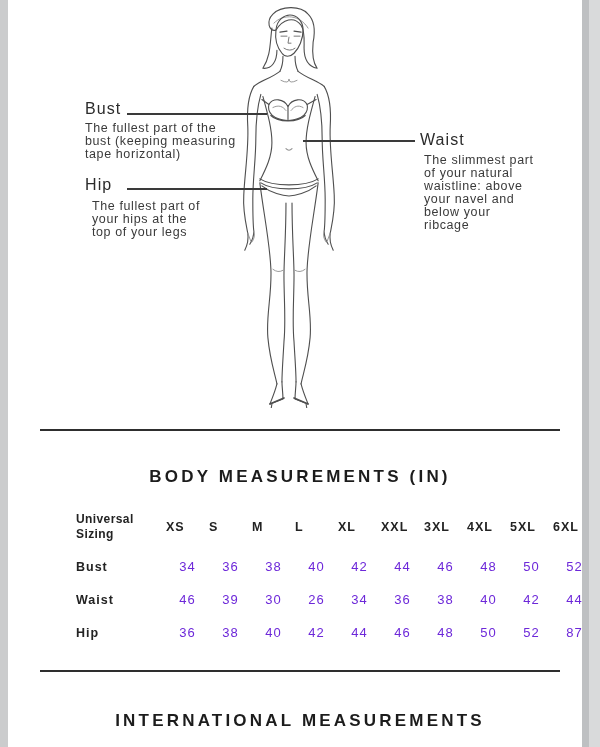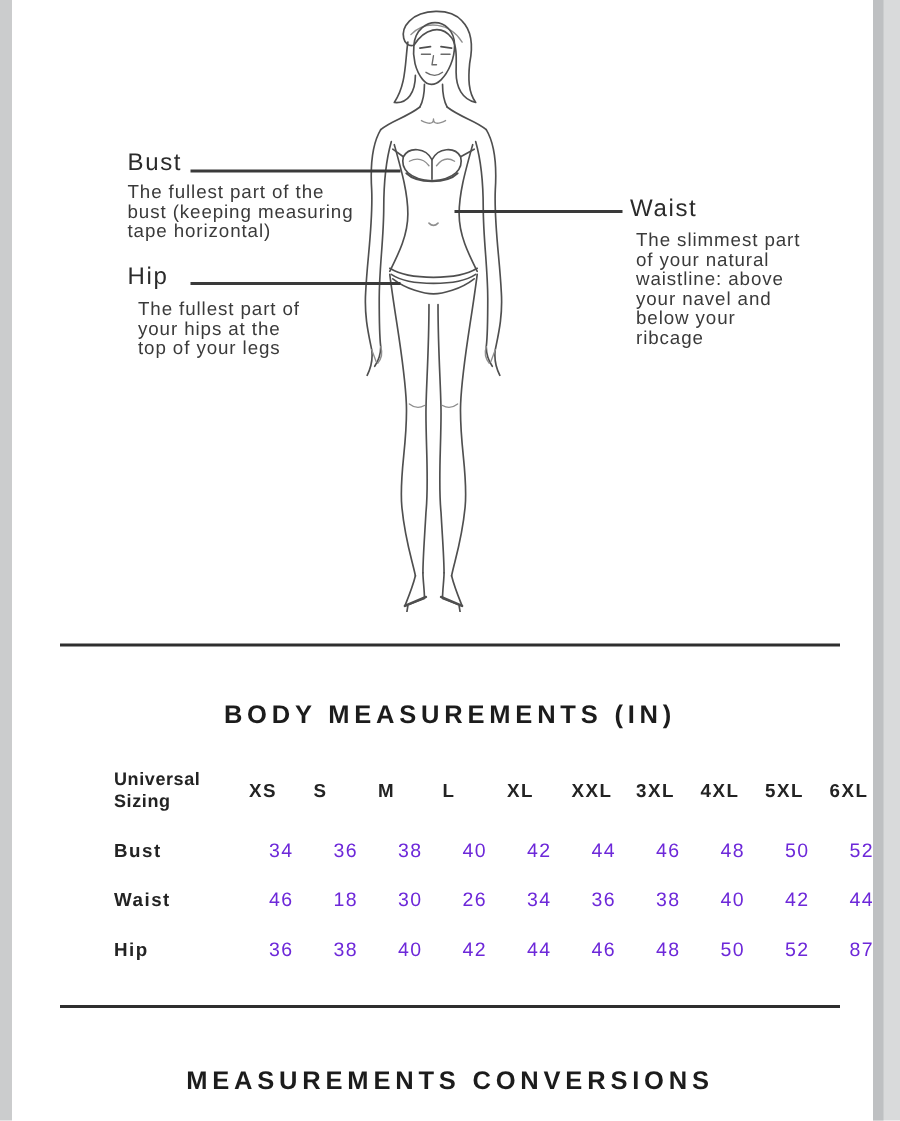--- a/index.html
+++ b/index.html
@@ -178,21 +178,21 @@
         <td>42</td>
         <td>44</td>
         <td>46</td>
         <td>48</td>
         <td>50</td>
         <td>52</td>
       </tr>
       <tr>
         <th>Waist</th>
         <td>46</td>
-        <td>18</td>
+        <td>39</td>
         <td>30</td>
         <td>26</td>
         <td>34</td>
         <td>36</td>
         <td>38</td>
         <td>40</td>
         <td>42</td>
         <td>44</td>
       </tr>
       <tr>
@@ -205,17 +205,17 @@
         <td>46</td>
         <td>48</td>
         <td>50</td>
         <td>52</td>
         <td>87</td>
       </tr>
     </tbody>
 </table>
 
 <div class="divider" id="divider-bottom"></div>
-<div class="section-title" id="ic-title">MEASUREMENTS CONVERSIONS</div>
+<div class="section-title" id="ic-title">INTERNATIONAL MEASUREMENTS</div>
 
 <div class="scroll-track">
   <div class="scroll-thumb"></div>
 </div>
 
 </body></html>

